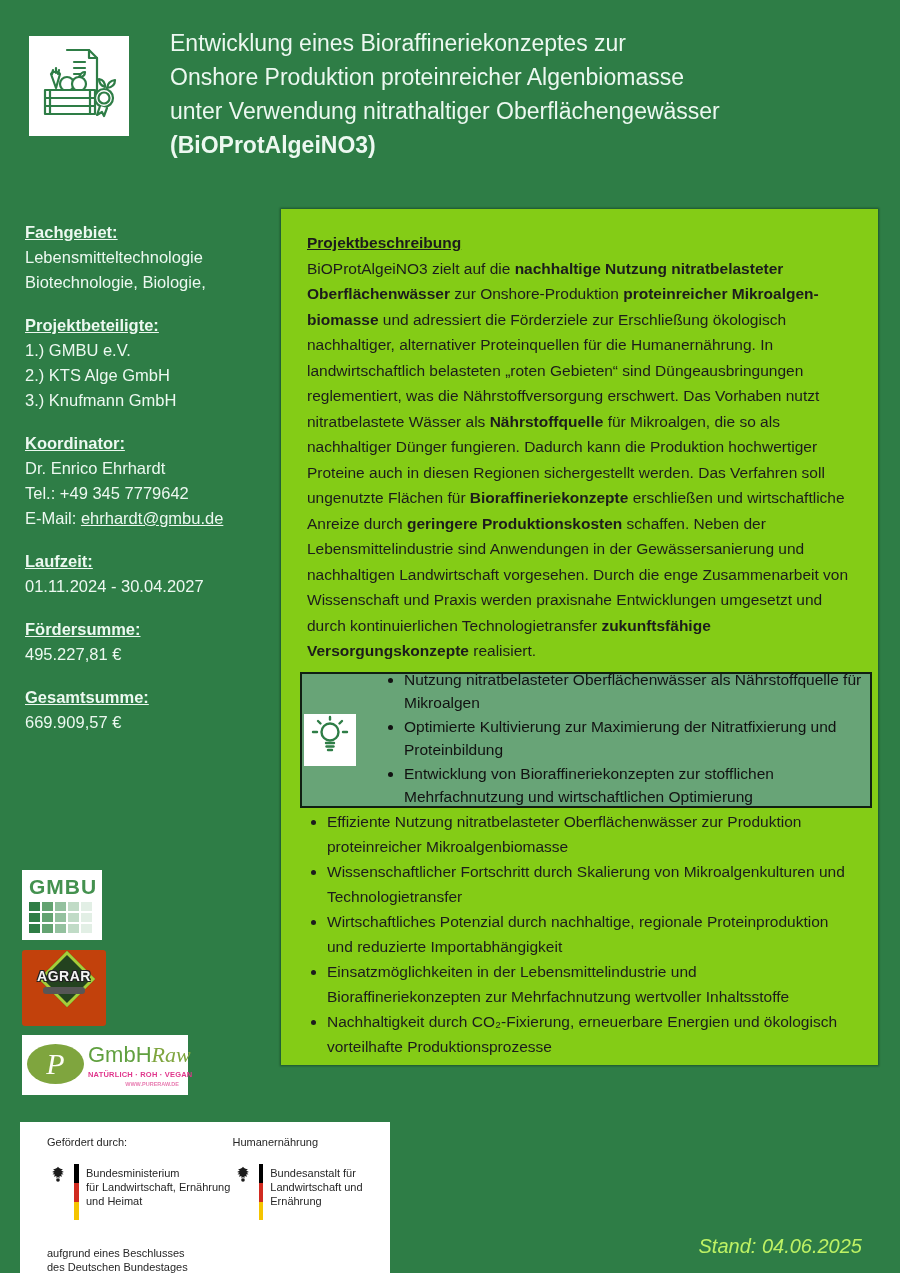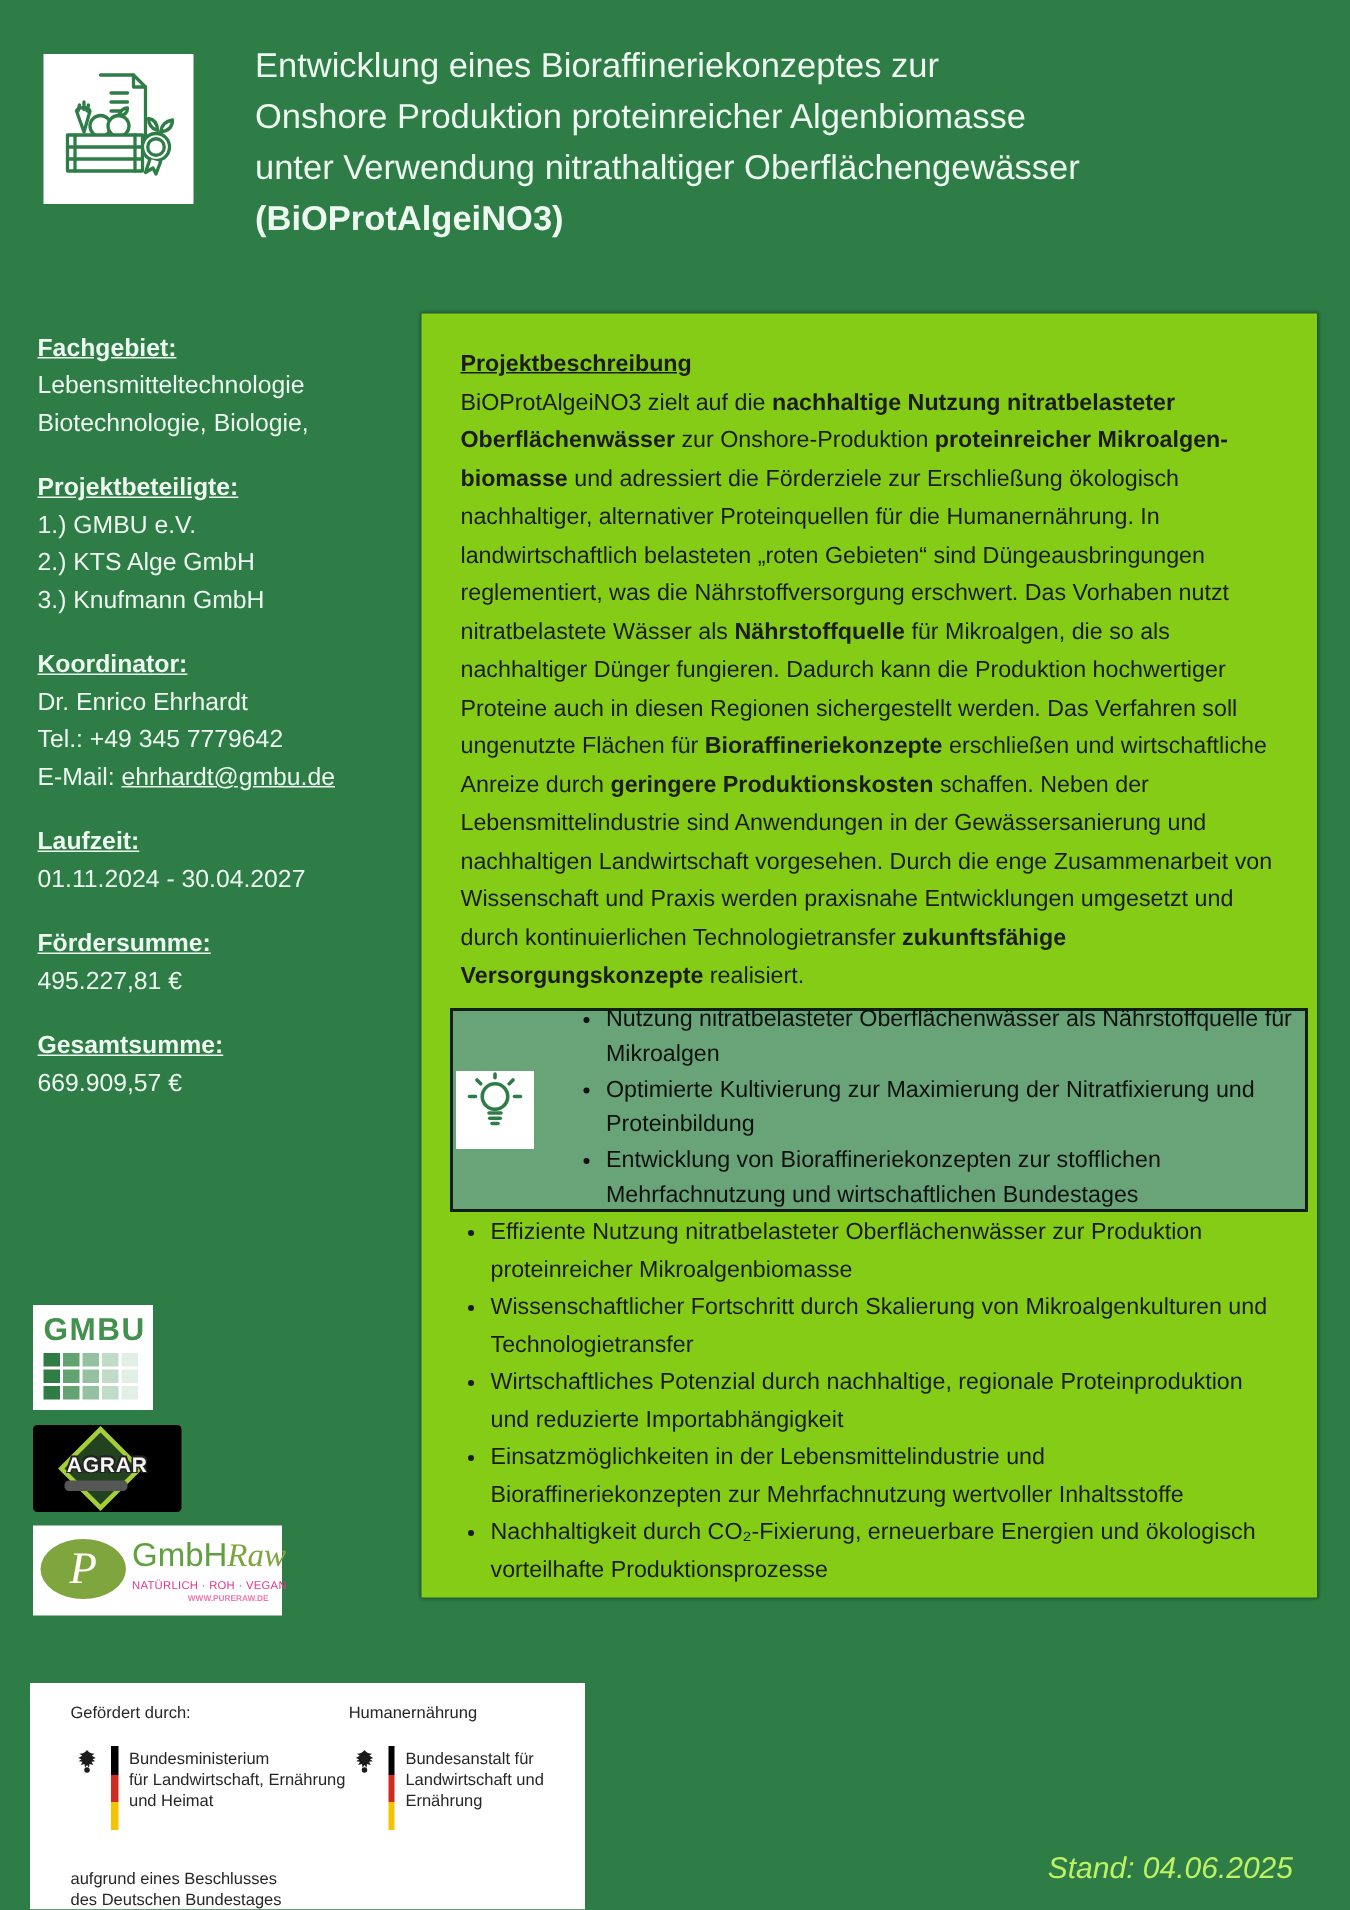--- a/index.html
+++ b/index.html
@@ -37,35 +37,35 @@
   .highlight li{line-height:22.5px;margin:0 0 2px 0;}
   .erg-heading{margin-top:20px;}
   .erg-list{margin:1px 0 0 0;padding-left:20px;list-style:disc;color:#1c1c1c;}
   .erg-list li{line-height:25px;margin:0;}
   
   .logos{position:absolute;left:22px;top:870px;}
   .logo-gmbu{width:80px;height:70px;background:#fff;box-sizing:border-box;padding:5px 7px;}
   .gmbu-text{color:#44914f;font-weight:bold;font-size:21px;line-height:24px;letter-spacing:1px;}
   .gmbu-grid{margin-top:3px;display:grid;grid-template-columns:repeat(5,11px);grid-auto-rows:9px;gap:2px;}
   .gmbu-grid div{width:11px;height:9px;}
-  .logo-agrar{width:84px;height:58px;background:#000000;margin-top:10px;position:relative;border-radius:3px;overflow:hidden;padding-left:15px;}
+  .logo-agrar{width:84px;height:76px;background:#c2410c;margin-top:10px;position:relative;border-radius:3px;overflow:hidden;}
   .agrar-diamond{position:absolute;left:25px;top:9px;width:34px;height:34px;transform:rotate(45deg);
     background:#23421f;border:3px solid #a6ce39;}
   .agrar-text{position:absolute;left:0;top:18px;width:100%;text-align:center;
     font-size:14px;font-weight:bold;color:#f4f4f4;letter-spacing:.5px;
     text-shadow:1px 1px 0 #222,-1px 1px 0 #222,1px -1px 0 #222,-1px -1px 0 #222;}
   .agrar-sub{position:absolute;left:21px;top:37px;width:42px;height:7px;background:#565656;border-radius:3px;}
   .logo-pureraw{width:166px;height:60px;background:#fff;margin-top:9px;position:relative;}
   .pr-oval{position:absolute;left:5px;top:9px;width:57px;height:40px;background:#7fa53e;border-radius:50%;
     display:flex;align-items:center;justify-content:center;}
   .pr-p{font-family:"Liberation Serif",serif;font-style:italic;font-size:30px;color:#fdfdf5;line-height:1;}
   .pr-name{position:absolute;left:66px;top:7px;white-space:nowrap;}
   .pr-pure{font-size:22px;color:#60a03f;}
   .pr-raw{font-size:22px;font-style:italic;font-family:"Liberation Serif",serif;color:#7fa53e;}
-  .pr-tag{position:absolute;left:66px;top:35px;font-size:7.5px;font-weight:normal;color:#e0368c;letter-spacing:.2px;white-space:nowrap;}
+  .pr-tag{position:absolute;left:66px;top:35px;font-size:7.5px;font-weight:bold;color:#e0368c;letter-spacing:.2px;white-space:nowrap;}
   .pr-url{position:absolute;right:9px;top:46px;font-size:5.5px;font-weight:bold;color:#e87bb0;}
   
   .funding-bar{position:absolute;left:20px;top:1122px;width:370px;height:151px;background:#fff;
     box-sizing:border-box;padding:14px 8px 8px 27px;color:#262626;}
   .fund-cols{display:flex;}
   .fund-col1{width:186px;}
   .fund-col2{width:150px;}
   .fund-label{font-size:11px;margin-bottom:16px;}
   .gov-logo{display:flex;align-items:flex-start;}
   .gov-eagle{width:22px;height:20px;margin-right:5px;margin-top:1px;}
@@ -180,21 +180,21 @@
           <line x1="34" y1="17" x2="38" y2="17"></line>
           <line x1="9" y1="6" x2="11.5" y2="8.5"></line>
           <line x1="33" y1="6" x2="30.5" y2="8.5"></line>
           <line x1="21" y1="2" x2="21" y2="4.5"></line>
         </svg>
       </span>
     </div>
     <ul>
         <li>Nutzung nitratbelasteter Oberflächenwässer als Nährstoffquelle für Mikroalgen</li>
         <li>Optimierte Kultivierung zur Maximierung der Nitratfixierung und Proteinbildung</li>
-        <li>Entwicklung von Bioraffineriekonzepten zur stofflichen Mehrfachnutzung und wirtschaftlichen Bundestages</li>
+        <li>Entwicklung von Bioraffineriekonzepten zur stofflichen Mehrfachnutzung und wirtschaftlichen Optimierung</li>
       </ul>
   </div>
 
   <ul class="erg-list">
       <li>Effiziente Nutzung nitratbelasteter Oberflächenwässer zur Produktion proteinreicher Mikroalgenbiomasse</li>
       <li>Wissenschaftlicher Fortschritt durch Skalierung von Mikroalgenkulturen und Technologietransfer</li>
       <li>Wirtschaftliches Potenzial durch nachhaltige, regionale Proteinproduktion und reduzierte Importabhängigkeit</li>
       <li>Einsatzmöglichkeiten in der Lebensmittelindustrie und Bioraffineriekonzepten zur Mehrfachnutzung wertvoller Inhaltsstoffe</li>
       <li>Nachhaltigkeit durch CO₂-Fixierung, erneuerbare Energien und ökologisch vorteilhafte Produktionsprozesse</li>
     </ul>

